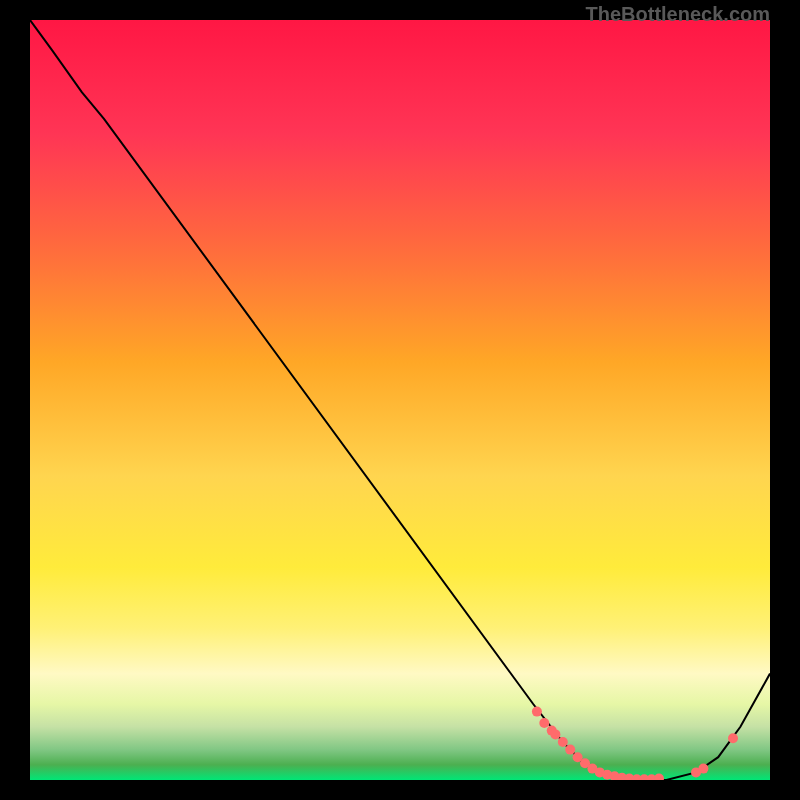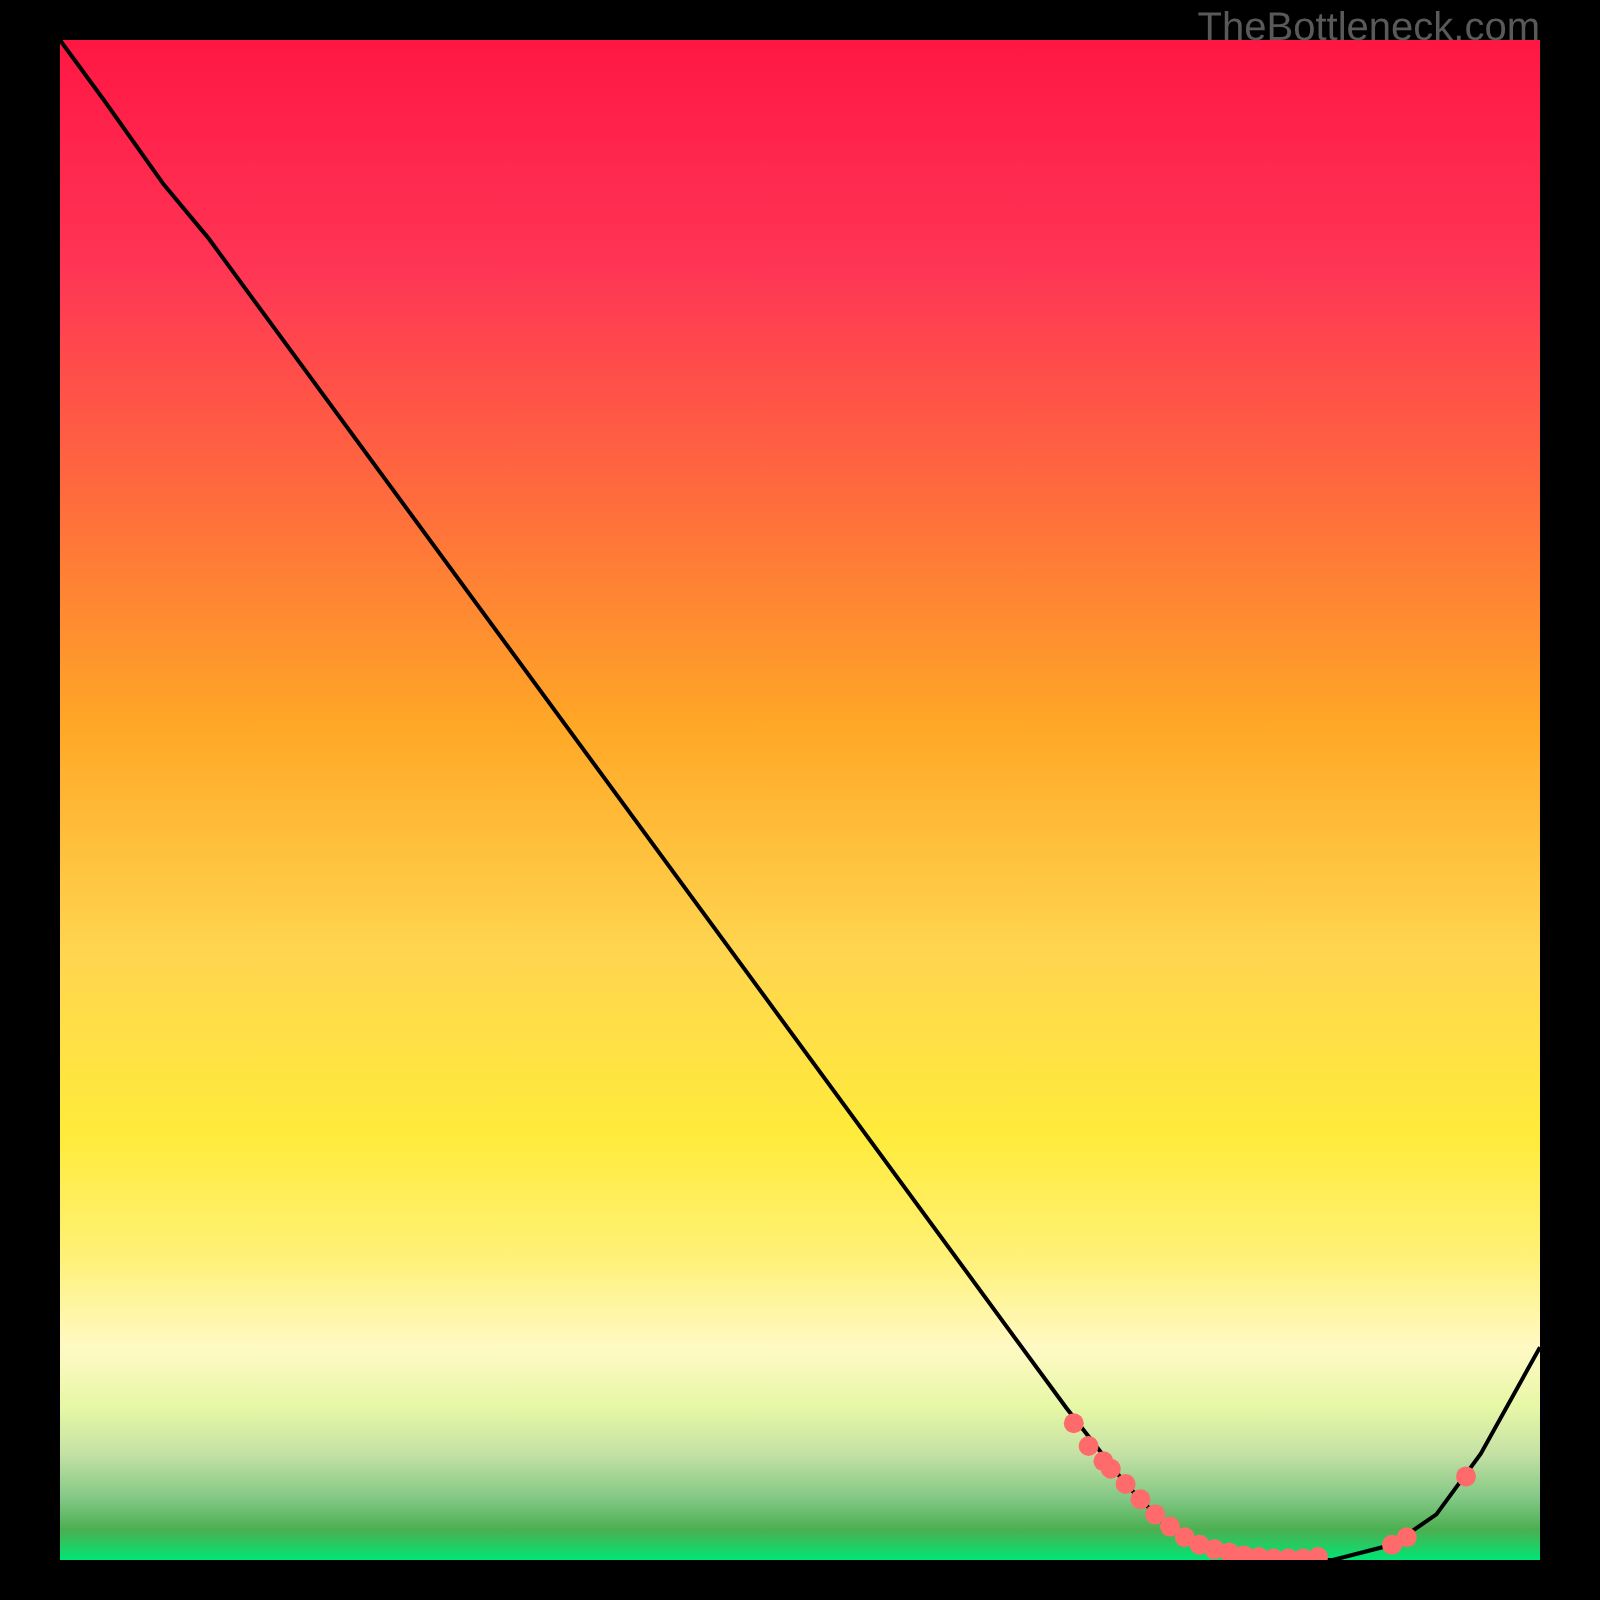--- a/index.html
+++ b/index.html
@@ -28,21 +28,21 @@
       left: 0;
       width: 100%;
       height: 100%;
     }
     .watermark {
       position: absolute;
       top: 3px;
       right: 30px;
       color: #595959;
       font-size: 20px;
-      font-weight: normal;
+      font-weight: bold;
       z-index: 10;
     }
     svg {
       position: absolute;
       top: 0;
       left: 0;
     }
   </style>
 </head>
 <body>

